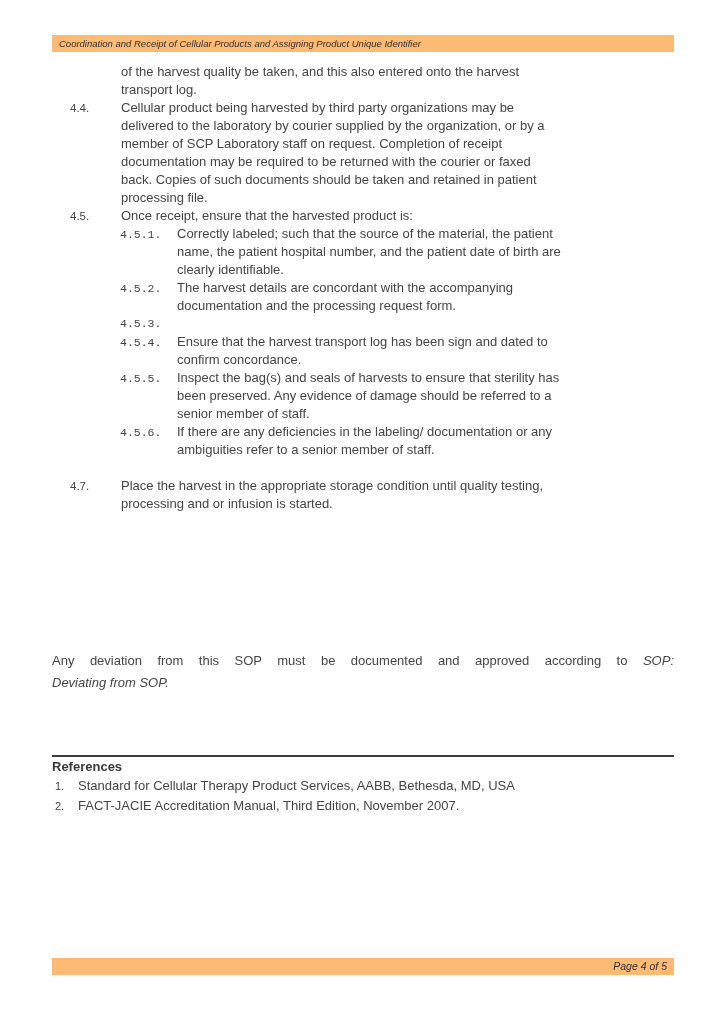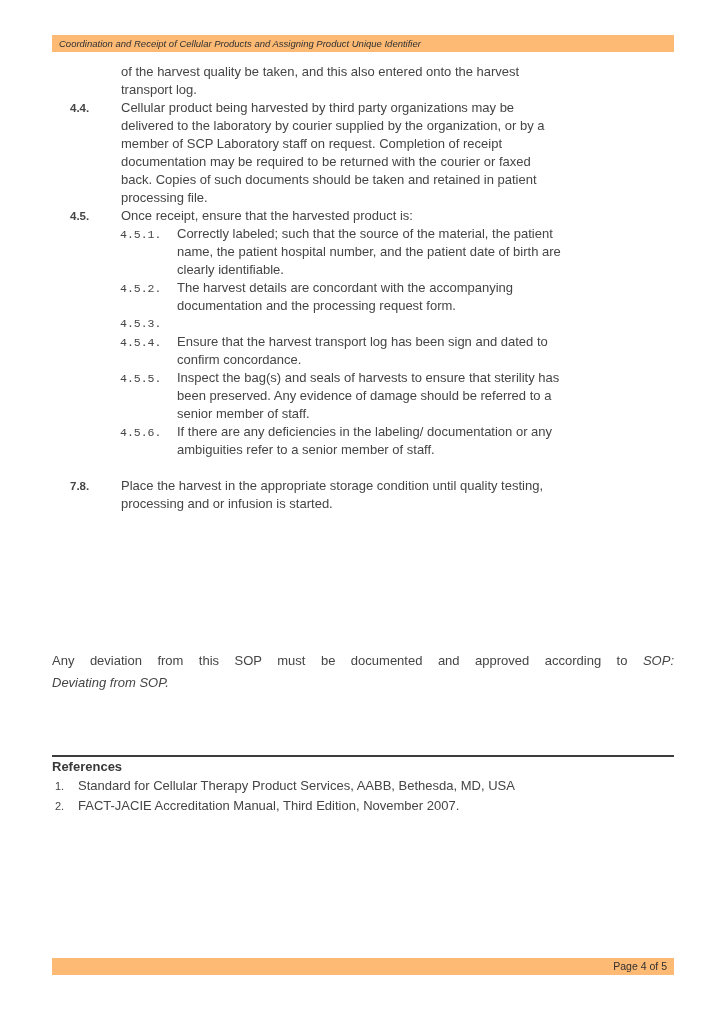--- a/index.html
+++ b/index.html
@@ -26,20 +26,21 @@
     font-style: italic;
     font-size: 9.5px;
     line-height: 17px;
     padding-left: 7px;
     color: #303030;
     white-space: nowrap;
   }
   .footer-bar { top: 958px; }
   .footer-bar .bar-text {
     display: block;
+    font-style: italic;
     font-size: 10.5px;
     line-height: 17px;
     padding-right: 7px;
     color: #303030;
     text-align: right;
     white-space: nowrap;
     border-radius: 7px;
   }
   .body-content {
     position: absolute;
@@ -53,21 +54,21 @@
     padding-left: 69px;
     white-space: pre-line;
   }
   .item { display: flex; align-items: baseline; }
   .item .num {
     flex: none;
     font-size: 11.5px;
     line-height: 18px;
     color: #454545;
   }
-  .l1 .num { margin-left: 18px; width: 51px; font-weight: bold; }
+  .l1 .num { margin-left: 18px; width: 51px; }
   .l2 .num { margin-left: 68px; width: 57px; font-family: Liberation Mono, monospace; }
   .item .txt {
     flex: 1;
     white-space: pre-line;
   }
   .gap { height: 18px; }
   .deviation {
     position: absolute;
     left: 52px;
     top: 650px;
@@ -171,21 +172,21 @@
     <div class="item l2">
       <span class="num">4.5.6.</span>
       <span class="txt">If there are any deficiencies in the labeling/ documentation or any
 ambiguities refer to a senior member of staff.</span>
     </div>
 
     <div class="gap"></div>
 
 
     <div class="item l1">
-      <span class="num">7.8.</span>
+      <span class="num">4.7.</span>
       <span class="txt">Place the harvest in the appropriate storage condition until quality testing,
 processing and or infusion is started.</span>
     </div>
 
   </div>
 
   <div class="deviation">
     <div class="dev-line1"><span>Any deviation from this SOP must be documented and approved according to </span><em>SOP:</em></div>
     <div class="dev-line2"><em>Deviating from SOP.</em></div>
   </div>

